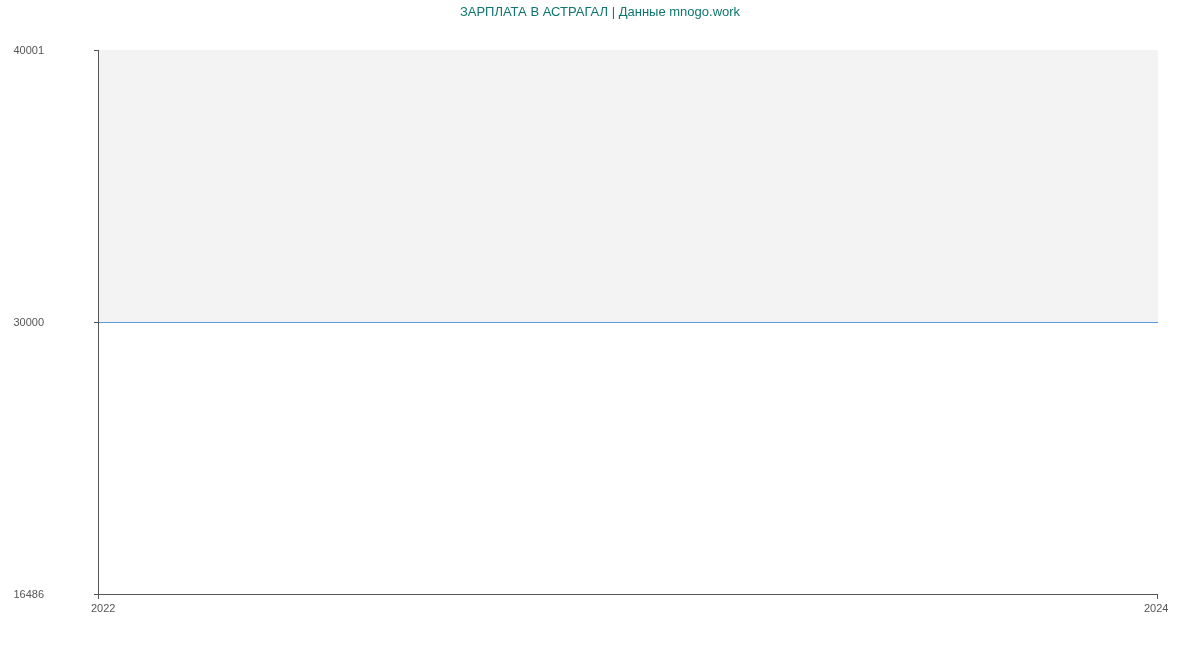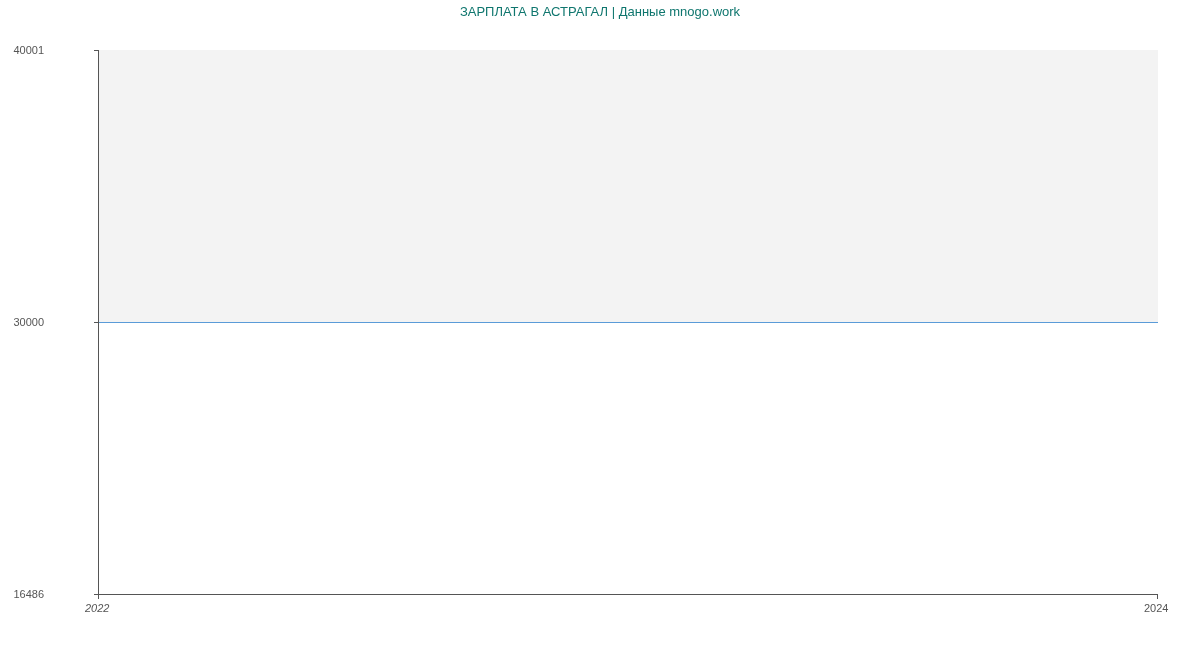--- a/index.html
+++ b/index.html
@@ -106,17 +106,17 @@
   <div class="y-tick-mark" style="top:50px;"></div>
   <div class="y-tick-label" style="top:44px;">40001</div>
 
   <div class="y-tick-mark" style="top:322px;"></div>
   <div class="y-tick-label" style="top:316px;">30000</div>
 
   <div class="y-tick-mark" style="top:594px;"></div>
   <div class="y-tick-label" style="top:588px;">16486</div>
 
   <div class="x-tick-mark" style="left:98px;"></div>
-  <div class="x-tick-label" style="left:85px;font-style:italic;">2022</div>
+  <div class="x-tick-label" style="left:91px;">2022</div>
 
   <div class="x-tick-mark" style="left:1157px;"></div>
   <div class="x-tick-label" style="left:1144px;">2024</div>
 </div>
 
 </body></html>

